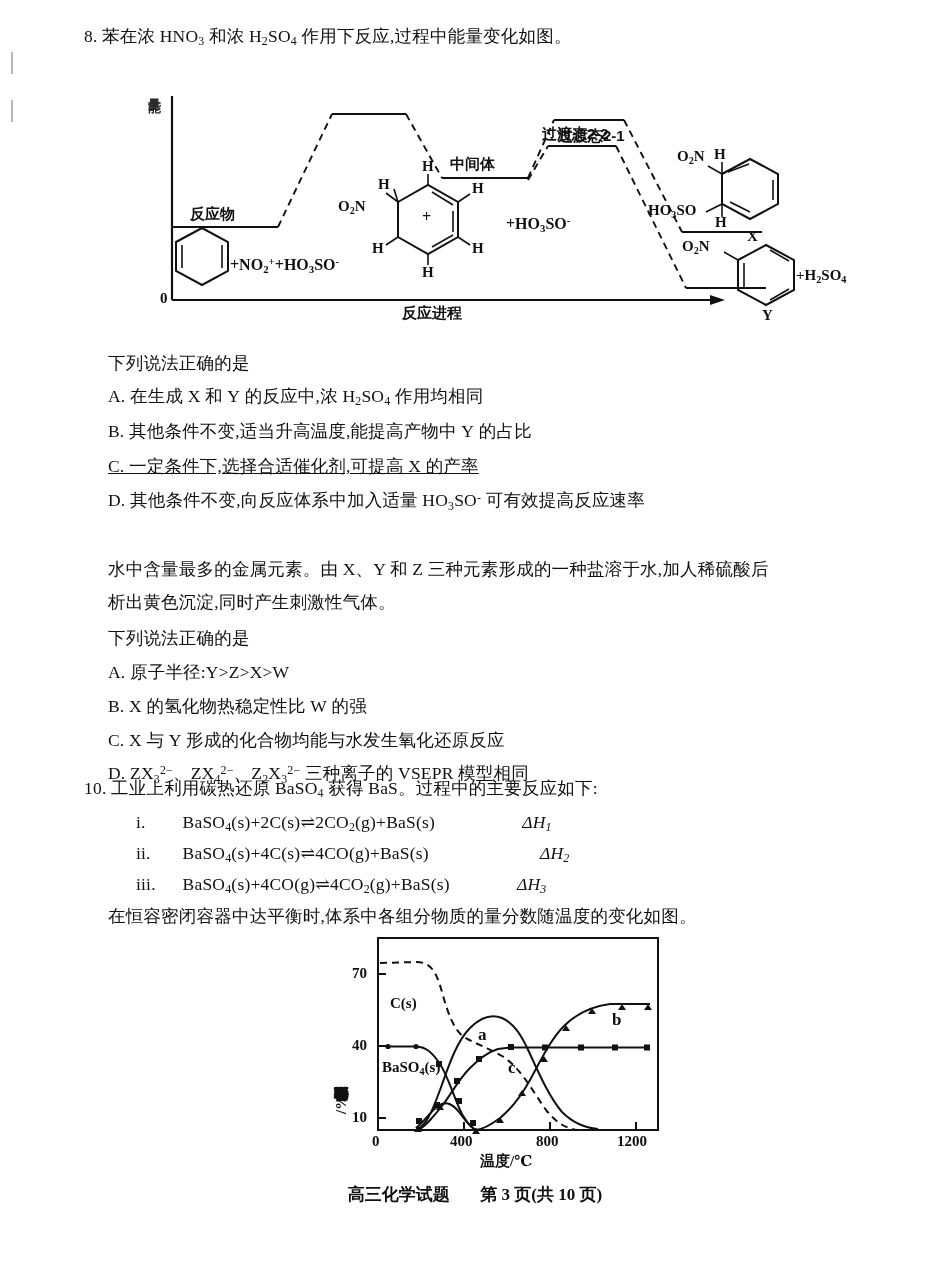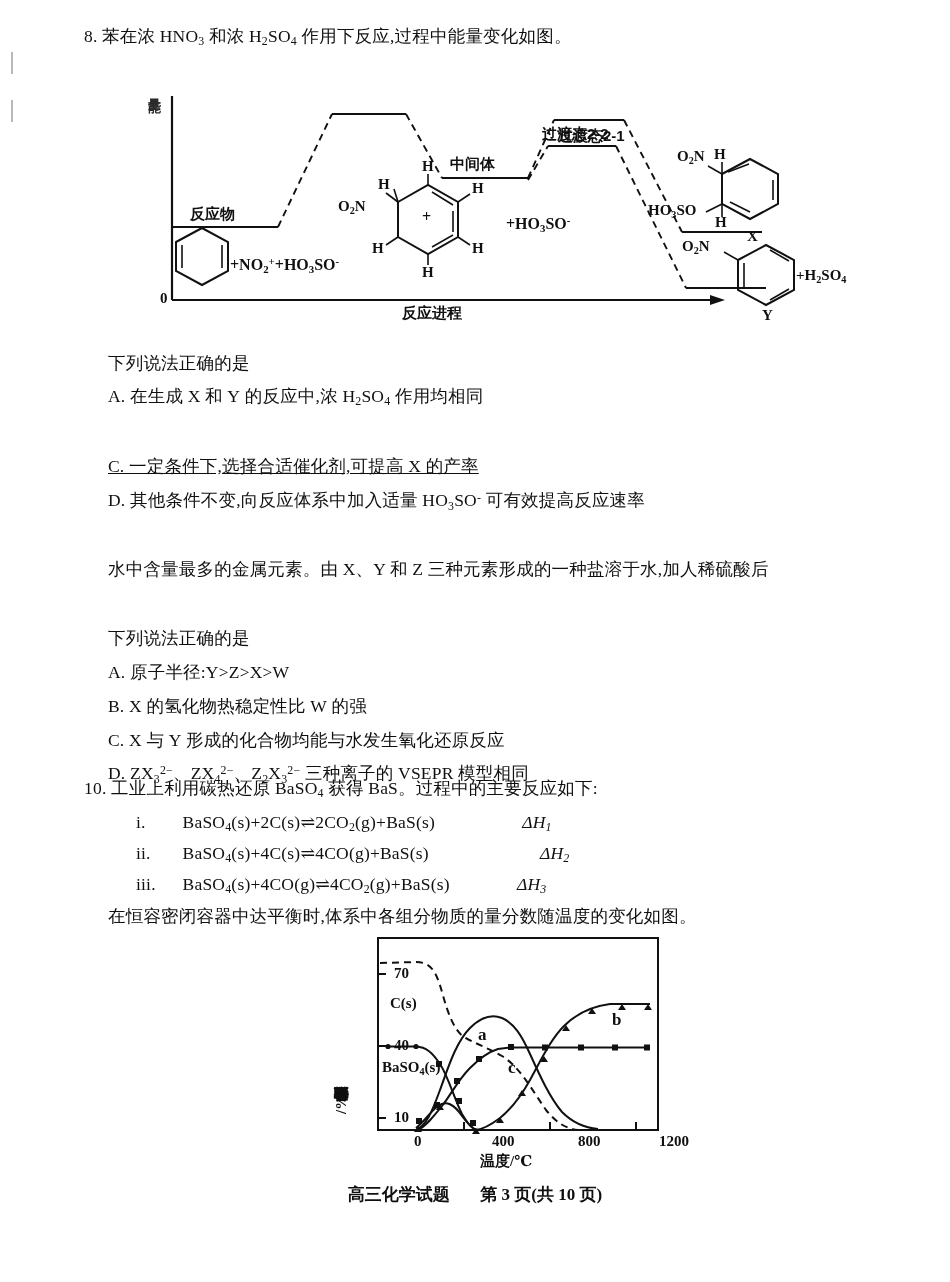--- a/index.html
+++ b/index.html
@@ -75,21 +75,20 @@
     left: 330px;
     top: 930px;
     width: 360px;
     height: 240px;
   }
   .ch-tick {
     position: absolute;
     font-size: 15px;
     font-family: "Liberation Serif", serif;
     font-weight: bold;
-    margin-left: 42px;
   }
   .ch-ann {
     position: absolute;
     font-size: 15px;
     font-family: "Liberation Serif", serif;
     font-weight: bold;
     white-space: nowrap;
     margin-top: 32px;
   }
   .ch-axis-title {
@@ -248,28 +247,32 @@
     <div class="ed-chem" style="left:532px; top:146px; font-size:15px;">O<sub>2</sub>N</div>
     <div class="ed-chem" style="left:646px; top:175px; font-size:15px;">+H<sub>2</sub>SO<sub>4</sub></div>
     <div class="ed-chem" style="left:612px; top:215px; font-size:15px;">Y</div>
   </div>
 
   <div class="q-text" style="left:108px; top:355px;">下列说法正确的是</div>
 
   <div class="q-text" style="left:108px; top:388px;">
     A.&nbsp;在生成&nbsp;X&nbsp;和&nbsp;Y&nbsp;的反应中,浓&nbsp;H<sub>2</sub>SO<sub>4</sub>&nbsp;作用均相同
   </div>
+  <div class="q-text" style="left:108px; top:423px;">
+    B.&nbsp;其他条件不变,适当升高温度,能提高产物中&nbsp;Y&nbsp;的占比
+  </div>
   <div class="q-text" style="left:108px; top:458px;text-decoration:underline;">
     C.&nbsp;一定条件下,选择合适催化剂,可提高&nbsp;X&nbsp;的产率
   </div>
   <div class="q-text" style="left:108px; top:492px;">
     D.&nbsp;其他条件不变,向反应体系中加入适量&nbsp;HO<sub>3</sub>SO<sup>-</sup>&nbsp;可有效提高反应速率
   </div>
 
   <div class="q-text" style="left:108px; top:561px;">水中含量最多的金属元素。由 X、Y 和 Z 三种元素形成的一种盐溶于水,加人稀硫酸后</div>
+  <div class="q-text" style="left:108px; top:594px;">析出黄色沉淀,同时产生刺激性气体。</div>
 
   <div class="q-text" style="left:108px; top:630px;">下列说法正确的是</div>
 
   <div class="q-text" style="left:108px; top:664px;">
     A.&nbsp;原子半径:Y&gt;Z&gt;X&gt;W
   </div>
   <div class="q-text" style="left:108px; top:698px;">
     B.&nbsp;X&nbsp;的氢化物热稳定性比&nbsp;W&nbsp;的强
   </div>
   <div class="q-text" style="left:108px; top:732px;">

